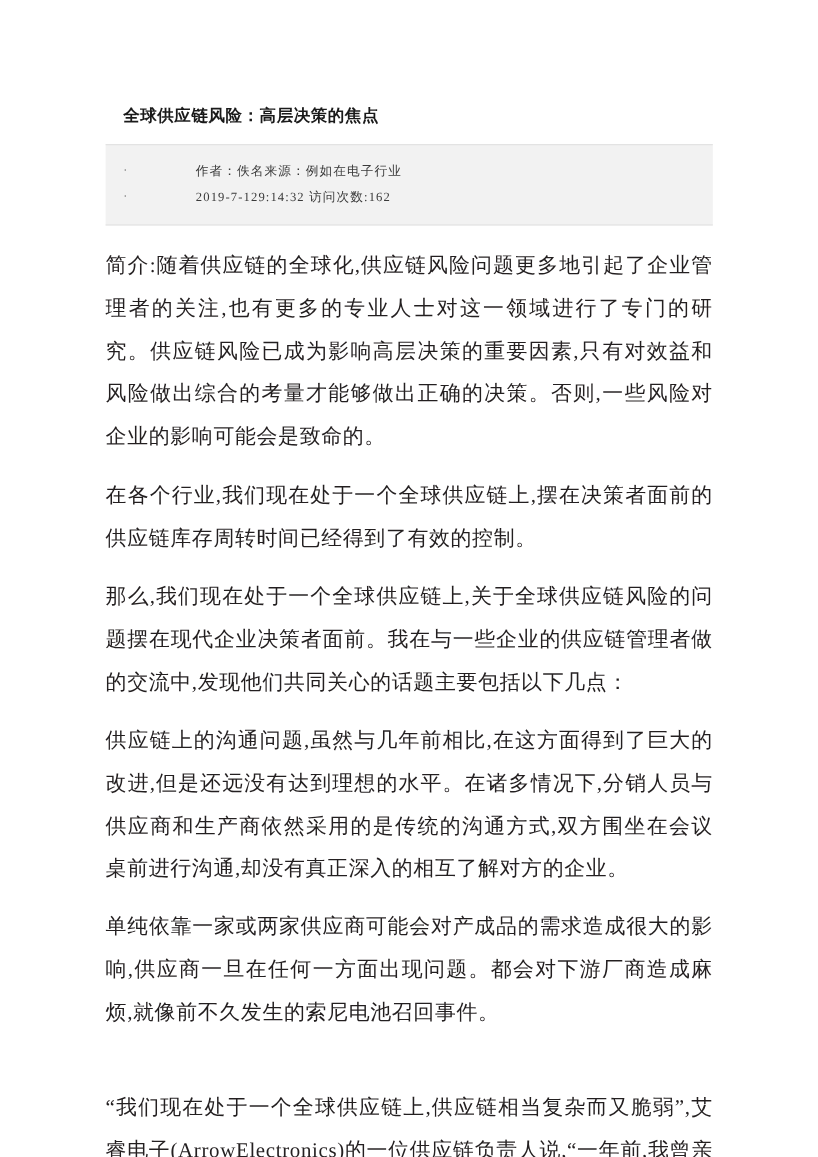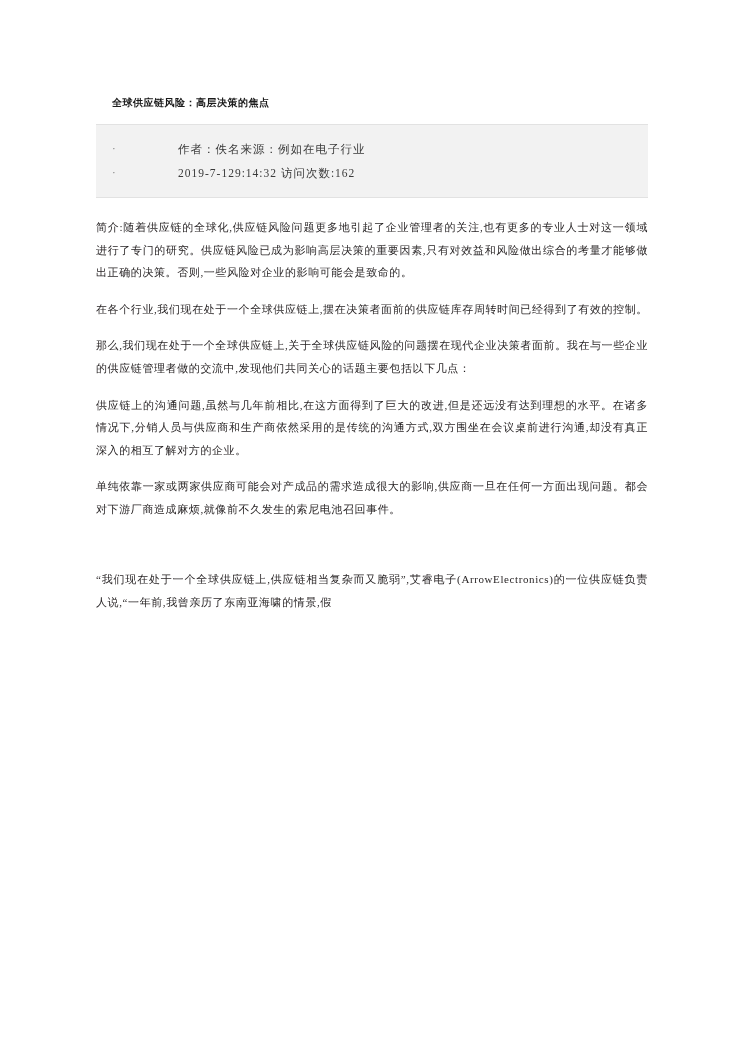--- a/index.html
+++ b/index.html
@@ -22,21 +22,21 @@
     padding: 0;
     position: relative;
   }
   .content {
     position: absolute;
     left: 96px;
     top: 96px;
     width: 552px;
   }
   .doc-title {
-    font-size: 10px;
+    font-size: 15px;
     font-weight: bold;
     color: #1a1a1a;
     letter-spacing: 0.5px;
     margin: 0 0 14px 0;
     padding: 0 0 0 16px;
     line-height: 1.4;
     font-family: "Liberation Serif", "DejaVu Serif", serif;
   }
   .meta-box {
     background: #f2f2f2;
@@ -60,21 +60,21 @@
     font-family: "Liberation Serif", "DejaVu Serif", serif;
   }
   .meta-item .bullet {
     position: absolute;
     left: 16px;
     top: 0;
     color: #777;
     font-size: 11px;
   }
   .para {
-    font-size: 11px;
+    font-size: 19px;
     line-height: 2.05;
     color: #231f20;
     margin: 0 0 14px 0;
     text-align: justify;
     letter-spacing: 0.6px;
     font-family: "Liberation Serif", "DejaVu Serif", serif;
   }
   .para.mono-ish {
     font-family: "Liberation Serif", "DejaVu Serif", serif;
   }

